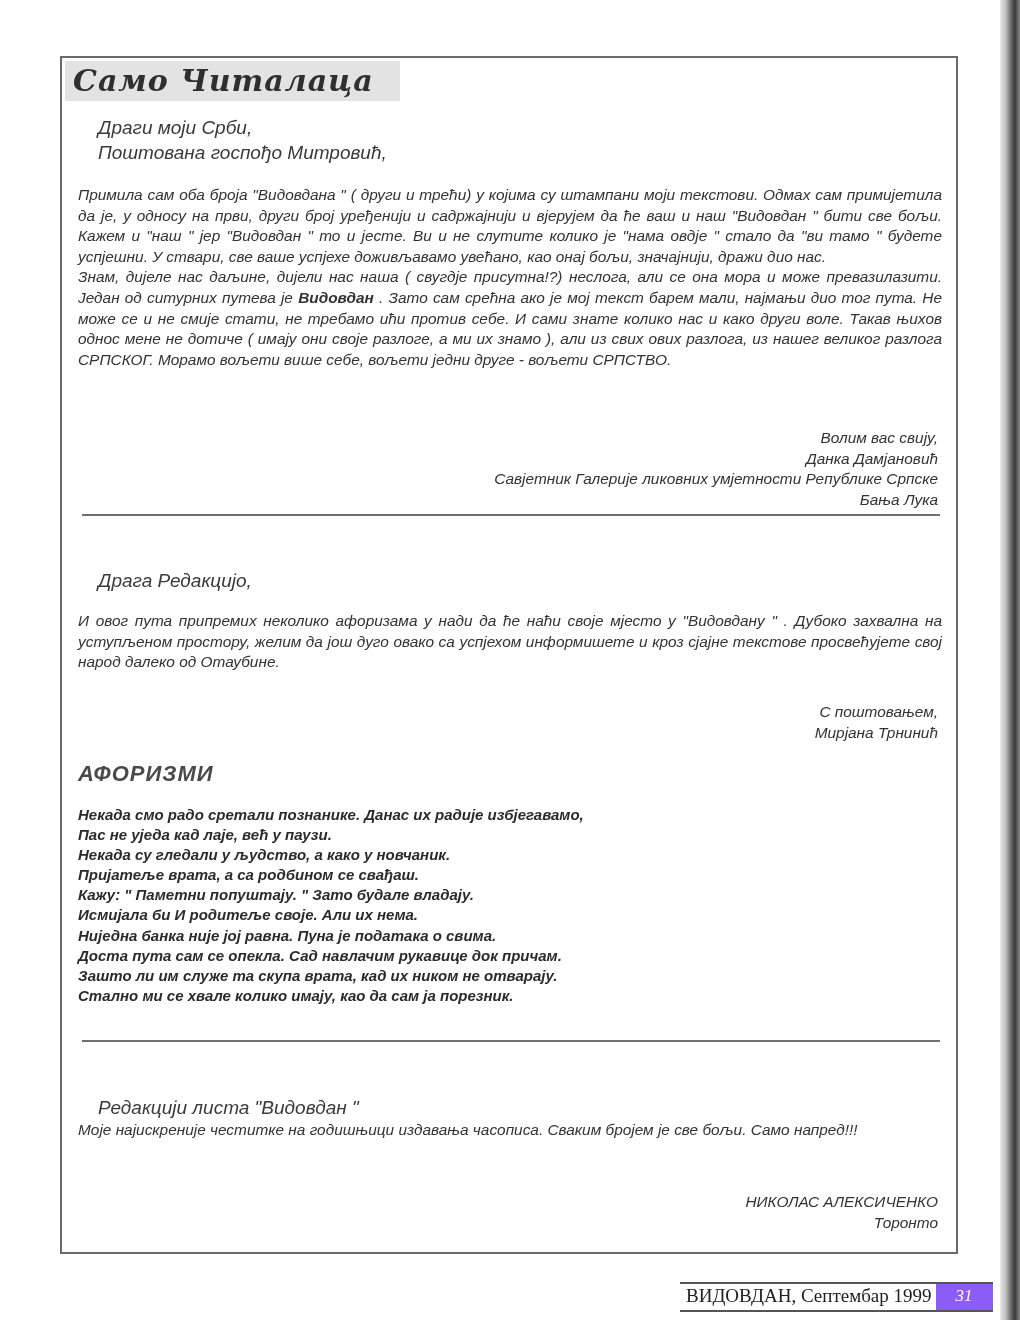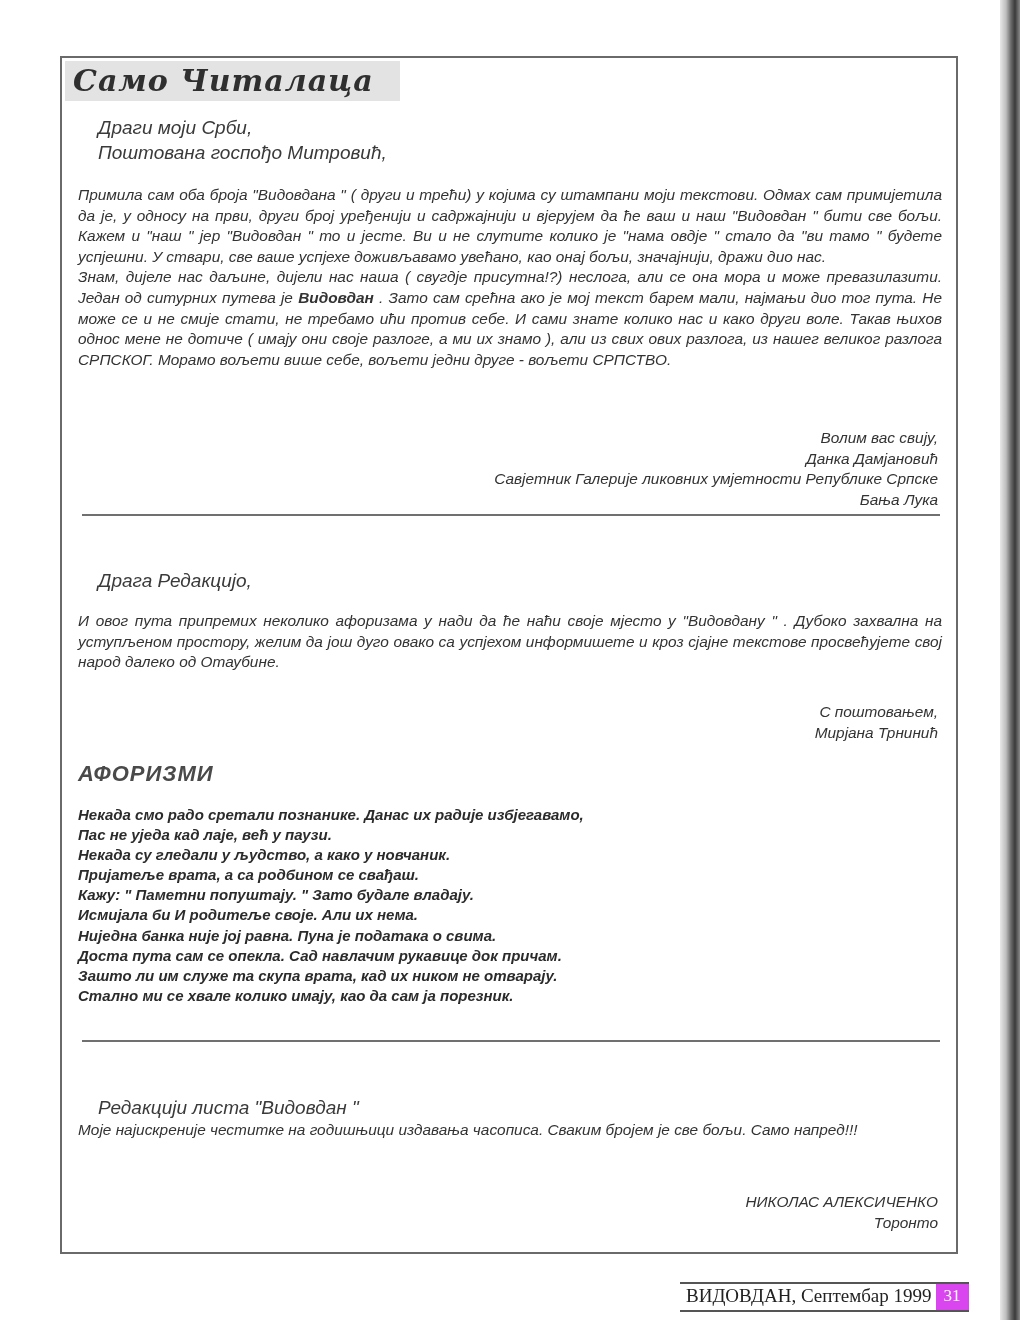--- a/index.html
+++ b/index.html
@@ -42,22 +42,22 @@
   .aph div { white-space:nowrap; }
   .footer {
     position:absolute; left:680px; top:1262px; height:26px; display:flex; align-items:stretch;
     border-top:2px solid #555; border-bottom:2px solid #555;margin-top:20px;
   }
   .footer-text {
     font-family:"Liberation Serif", serif; font-size:19px; color:#222;
     padding:0 4px 0 6px; line-height:24px; white-space:nowrap;
   }
   .pagenum {
-    background:#d946ef; color:#fff; font-family:"Liberation Serif", serif;
-    font-size:17px; line-height:24px; padding:0 8px;
+    background:#8b5cf6; color:#fff; font-family:"Liberation Serif", serif;
+    font-size:17px; line-height:24px; padding:0 20px;font-style:italic;
   }
   .bold { font-weight:bold; font-style:italic;margin-top:8px; }
 </style>
 </head>
 <body>
 
 <div class="spine"></div>
 
 <div class="frame">
   <div class="title-band">

